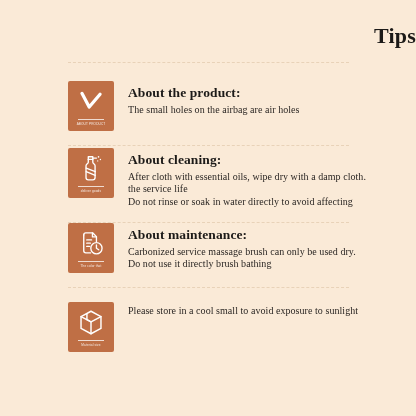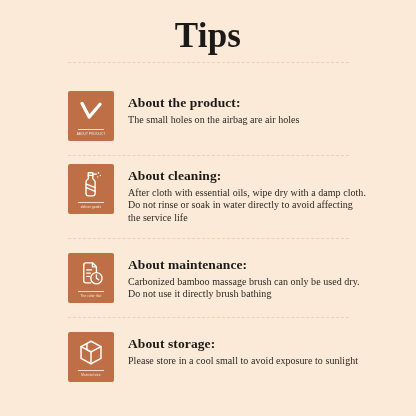--- a/index.html
+++ b/index.html
@@ -16,23 +16,23 @@
   .page {
     position: relative;
     width: 416px;
     height: 416px;
     background: #faead7;
     box-sizing: border-box;
   }
   .page-title {
     font-family: "Liberation Serif", serif;
     font-weight: bold;
-    font-size: 35px;
+    font-size: 22px;
     color: #1c1a18;
-    text-align: center;
+    text-align: right;
     letter-spacing: 0.2px;
     padding-top: 18px;
     line-height: 36px;
   }
   .divider {
     height: 0;
     border-top: 1px dashed #e8d2b8;
     margin: 0 auto;
     width: 281px;
   }
@@ -101,21 +101,21 @@
     font-family: Liberation Serif, serif;
     font-size: 10px;
     color: #2b2724;
     line-height: 12.3px;
     margin: 0;
     letter-spacing: 0.05px;
   }
   .section-body div {
     white-space: nowrap;
   }
-  .sec-gap-1 { margin-top: 28px; justify-content: space-between; }
+  .sec-gap-1 { margin-top: 18px; justify-content: space-between; }
   .div-1 { margin-top: 14px; }
   .div-2 { margin-top: 14px; }
   .div-3 { margin-top: 14px; }
 </style>
 </head>
 <body>
 
 <div class="page">
 
   <div class="page-title">Tips</div>
@@ -135,70 +135,70 @@
       <div class="section-text">
         <div class="section-heading">About the product:</div>
         <div class="section-body">
           <div>The small holes on the airbag are air holes</div>
         </div>
       </div>
     </div>
 
     <div class="divider div-1"></div>
 
-    <div class="section" style="margin-top:8px">
+    <div class="section" style="margin-top:2px">
       <div class="icon-box">
         <svg class="icon-glyph" viewBox="0 0 32 32">
           <g fill="none" stroke="#fff" stroke-width="1.5" stroke-linejoin="round" stroke-linecap="round">
             <path d="M13 3 h5 v3 h-5 z"></path>
             <path d="M18 4.5 h4"></path>
             <path d="M13 6 v3 c0 1.5 -2.5 2 -2.5 4 v13 c0 1.6 1 2.5 2.5 2.5 h5 c1.5 0 2.5 -.9 2.5 -2.5 V13 c0 -2 -2.5 -2.5 -2.5 -4 V6"></path>
             <path d="M10.7 15.5 L20.7 19.5"></path>
             <path d="M10.7 19.5 L20.7 23.5"></path>
             <circle cx="24.3" cy="3.2" r="0.9" fill="#fff" stroke="none"></circle>
             <circle cx="26.4" cy="6.1" r="0.8" fill="#fff" stroke="none"></circle>
             <circle cx="23.4" cy="7.6" r="0.7" fill="#fff" stroke="none"></circle>
           </g>
         </svg>
         <div class="icon-rule"></div>
         <div class="icon-caption">deliver goods</div>
       </div>
       <div class="section-text">
         <div class="section-heading">About cleaning:</div>
         <div class="section-body">
           <div>After cloth with essential oils, wipe dry with a damp cloth.</div>
+          <div>the service life</div>
           <div>Do not rinse or soak in water directly to avoid affecting</div>
-          <div>the service life</div>
         </div>
       </div>
     </div>
 
     <div class="divider div-2"></div>
 
-    <div class="section" style="margin-top:14px">
+    <div class="section" style="">
       <div class="icon-box">
         <svg class="icon-glyph" viewBox="0 0 32 32">
           <g fill="none" stroke="#fff" stroke-width="1.5" stroke-linejoin="round" stroke-linecap="round">
             <path d="M8 6.5 c0 -1.4 1 -2.3 2.3 -2.3 h7.5 l4.2 4.2 v5.6"></path>
             <path d="M8 6.5 v17.6 c0 1.4 1 2.3 2.3 2.3 h5.2"></path>
             <path d="M17.6 4.4 v4.3 h4.3"></path>
             <path d="M11.3 12 h5.3"></path>
             <path d="M11.3 15.6 h4"></path>
             <path d="M11.3 19.2 h3"></path>
             <circle cx="22" cy="21.2" r="6.2"></circle>
             <path d="M22 17.6 v3.6 l2.5 1.7"></path>
           </g>
         </svg>
         <div class="icon-rule"></div>
         <div class="icon-caption">The color that</div>
       </div>
       <div class="section-text">
         <div class="section-heading">About maintenance:</div>
         <div class="section-body">
-          <div>Carbonized bamboo massage brush can only be used dry.</div>
+          <div>Carbonized service massage brush can only be used dry.</div>
           <div>Do not use it directly brush bathing</div>
         </div>
       </div>
     </div>
 
     <div class="divider div-3"></div>
 
     <div class="section" style="margin-top:14px">
       <div class="icon-box">
         <svg class="icon-glyph" viewBox="0 0 32 32">
@@ -206,21 +206,20 @@
             <path d="M16 3.6 L27 9.5 v13 L16 28.4 L5 22.5 v-13 z"></path>
             <path d="M5 9.5 L16 15.4 L27 9.5"></path>
             <path d="M16 15.4 V28.4"></path>
             <path d="M11.5 6.2 v6.6 l3.2 1.6"></path>
           </g>
         </svg>
         <div class="icon-rule"></div>
         <div class="icon-caption">Material size</div>
       </div>
       <div class="section-text">
-        <div class="section-heading">About storage:</div>
         <div class="section-body">
           <div>Please store in a cool small to avoid exposure to sunlight</div>
         </div>
       </div>
     </div>
 
   </div>
 </div>
 
 </body></html>

